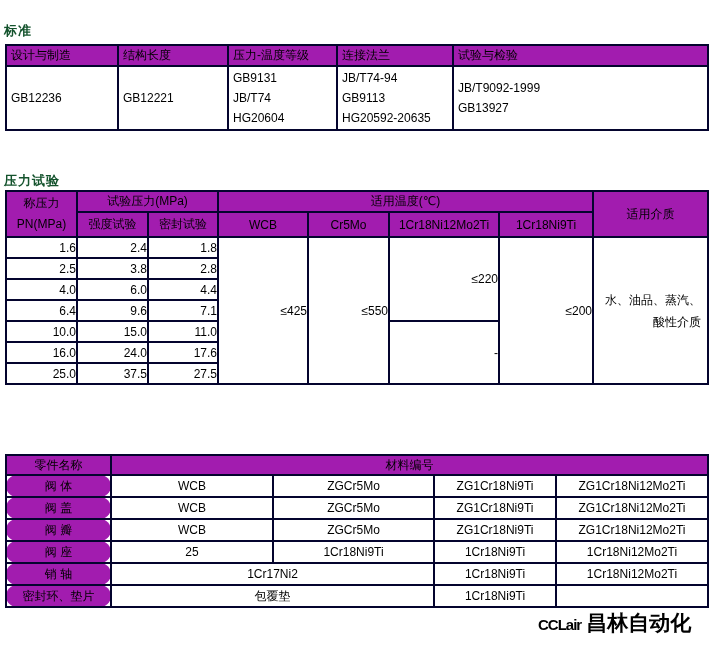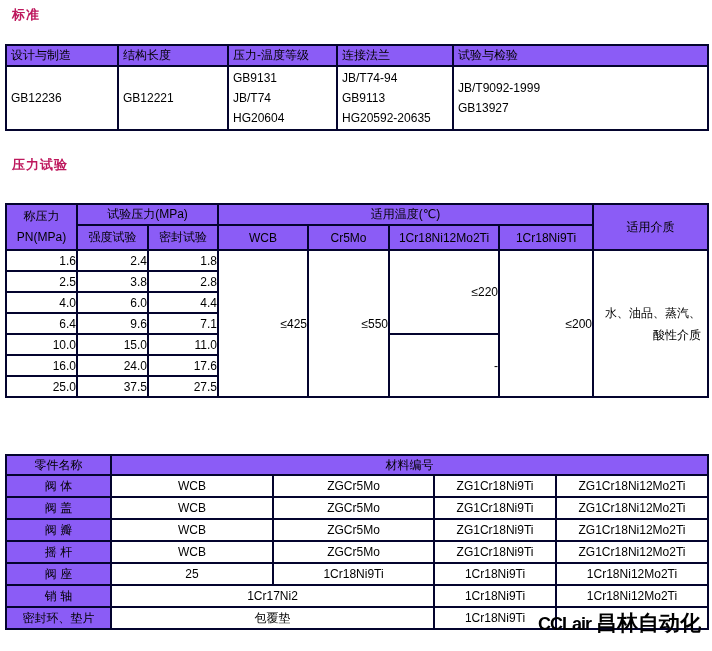--- a/index.html
+++ b/index.html
@@ -1,64 +1,64 @@
 <!DOCTYPE html>
 <html><head>
 <meta charset="utf-8">
 <style>
   html,body{margin:0;padding:0;background:#ffffff;}
   .page{
     position:relative;width:712px;height:651px;background:#ffffff;overflow:hidden;
     font-family:"Liberation Sans","DejaVu Sans",sans-serif;color:#000;
   }
   .sec-title{
-    position:absolute;left:12px;font-size:13px;font-weight:bold;color:#be185d;
-    letter-spacing:1px;white-space:nowrap;
+    position:absolute;left:4px;font-size:13px;font-weight:bold;color:#14532d;
+    letter-spacing:1px;white-space:nowrap;margin-top:16px;
   }
   #title-standards{top:6px;}
   #title-pressure{top:156px;}
   #title-parts{top:419px;}
 
   table.t{
     position:absolute;left:5px;border-collapse:collapse;table-layout:fixed;
     width:702px;font-size:12px;color:#000;
   }
   table.t th,table.t td{
     border:2px solid #04042e;overflow:hidden;font-weight:normal;color:#000;
   }
-  table.t th{background:#8b5cf6;}
+  table.t th{background:#a21caf;}
   table.t td{background:#ffffff;}
 
   
   #standards-table{top:44px;}
   #standards-table th{text-align:left;padding:1px 0 1px 4px;height:17px;}
   #standards-table td{text-align:left;vertical-align:middle;padding:0 0 0 4px;height:62px;}
   #standards-table .line{line-height:20px;white-space:nowrap;}
 
   
-  #pressure-table{top:203px;padding-left:24px;}
+  #pressure-table{top:190px;padding-left:24px;}
   #pressure-table th,#pressure-table td{text-align:center;vertical-align:middle;padding:0;}
   #pressure-table tr.hdr-a th{height:19px;}
   #pressure-table tr.hdr-b th{height:23px;}
   #pressure-table td{height:19px;text-align:right;}
   #pressure-table .two-line div{line-height:21px;}
   #pressure-table td.media-cell{line-height:22px;padding:0 6px;}
 
   
   #parts-table{top:454px;}
   #parts-table th,#parts-table td{text-align:center;vertical-align:middle;padding:0;}
   #parts-table tr.hdr th{height:18px;}
-  #parts-table td,#parts-table th.row-name{height:20px;}
+  #parts-table td,#parts-table th.row-name{height:20px;border-radius:11px;}
 
   
   .watermark{
     position:absolute;left:538px;top:609px;white-space:nowrap;z-index:5;
     font-weight:bold;color:#000;
   }
-  .watermark .wm-latin{font-size:18px;letter-spacing:-1px;}
+  .watermark .wm-latin{font-size:15px;letter-spacing:-1px;}
   .watermark .wm-cjk{font-size:21px;margin-left:5px;}
 </style>
 </head>
 <body>
 
 <div class="page">
 
   <div id="title-standards" class="sec-title">标准</div>
 
   <table id="standards-table" class="t">
@@ -206,27 +206,20 @@
       <td>ZG1Cr18Ni12Mo2Ti</td>
     </tr>
     <tr>
       <th class="row-name">阀 瓣</th>
       <td>WCB</td>
       <td>ZGCr5Mo</td>
       <td>ZG1Cr18Ni9Ti</td>
       <td>ZG1Cr18Ni12Mo2Ti</td>
     </tr>
     <tr>
-      <th class="row-name">摇 杆</th>
-      <td>WCB</td>
-      <td>ZGCr5Mo</td>
-      <td>ZG1Cr18Ni9Ti</td>
-      <td>ZG1Cr18Ni12Mo2Ti</td>
-    </tr>
-    <tr>
       <th class="row-name">阀 座</th>
       <td>25</td>
       <td>1Cr18Ni9Ti</td>
       <td>1Cr18Ni9Ti</td>
       <td>1Cr18Ni12Mo2Ti</td>
     </tr>
     <tr>
       <th class="row-name">销 轴</th>
       <td colspan="2">1Cr17Ni2</td>
       <td>1Cr18Ni9Ti</td>

